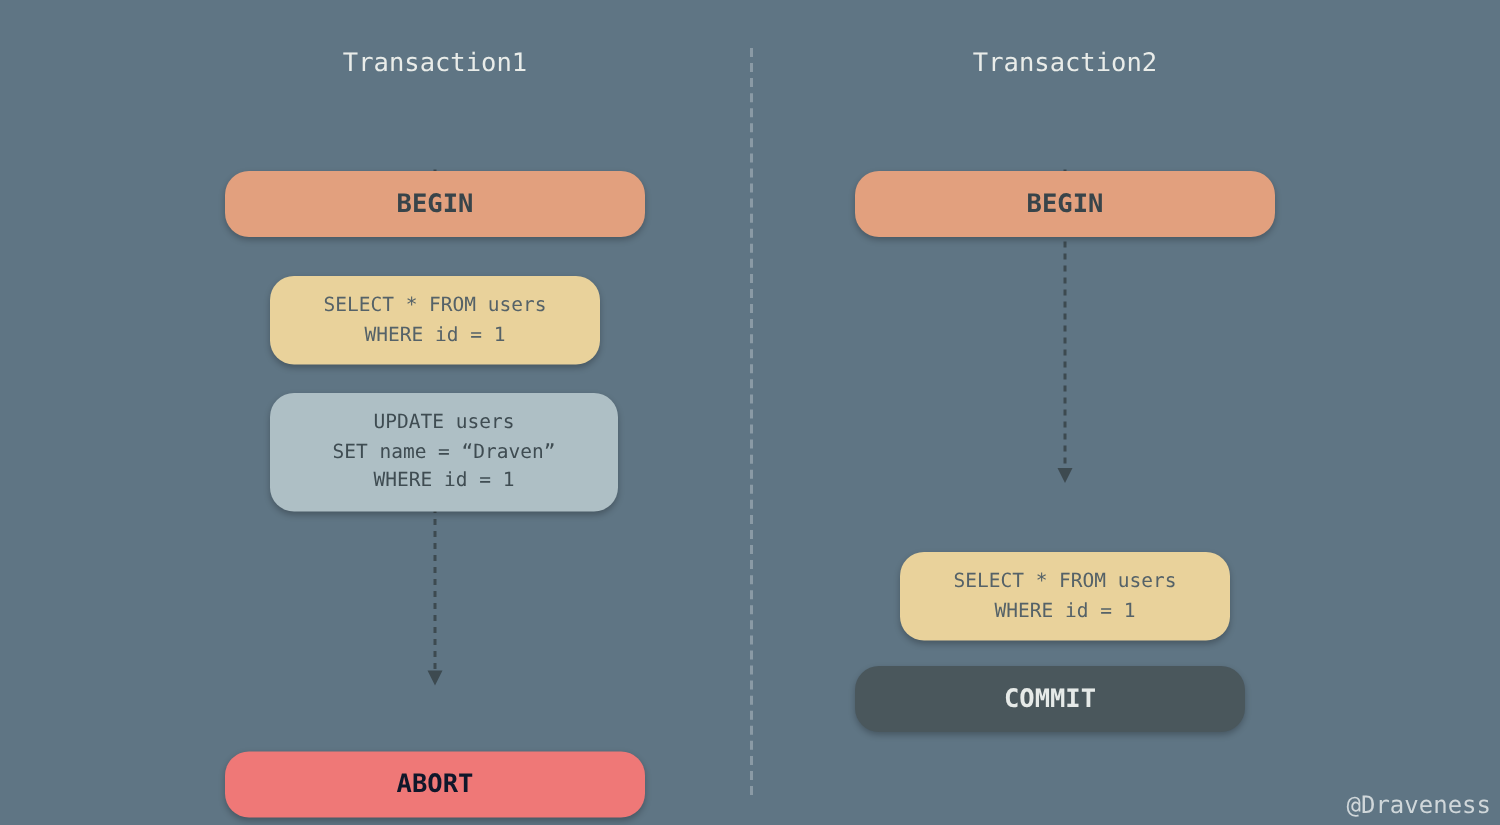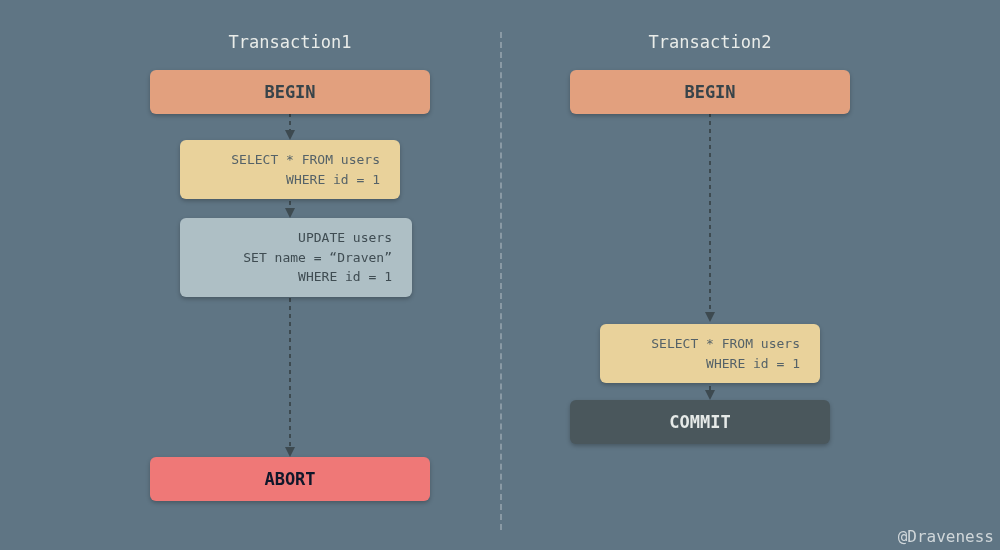--- a/index.html
+++ b/index.html
@@ -17,37 +17,38 @@
     height: 550px;
   }
   .heading {
     color: #e9ece9;
     font-size: 17px;
     text-align: center;
     position: absolute;
   }
   .box {
     position: absolute;
-    border-radius: 6px;
+    border-radius: 16px;
     box-shadow: 0 2px 4px rgba(0,0,0,0.25);
     padding: 10px 16px;
+    margin-top: 44px;
   }
   .box-center {
     display: flex;
     align-items: center;
     justify-content: center;
     font-weight: bold;
     font-size: 17px;
   }
   .box-code {
     font-size: 13px;
     line-height: 1.5;
     white-space: pre;
     padding: 10px 20px;
-    text-align: right;
+    text-align: center;
   }
   .begin { background: #e2a07e; color: #38444a; }
   .select { background: #e9d29b; color: #556268; }
   .update { background: #aebfc5; color: #3f4c52; }
   .abort { background: #ef7877; color: #0f172a; }
   .commit { background: #4a575c; color: #e6eae8; }
   .divider {
     position: absolute;
     border-left: 2px dashed #8a9aa5;
     top: 32px;

